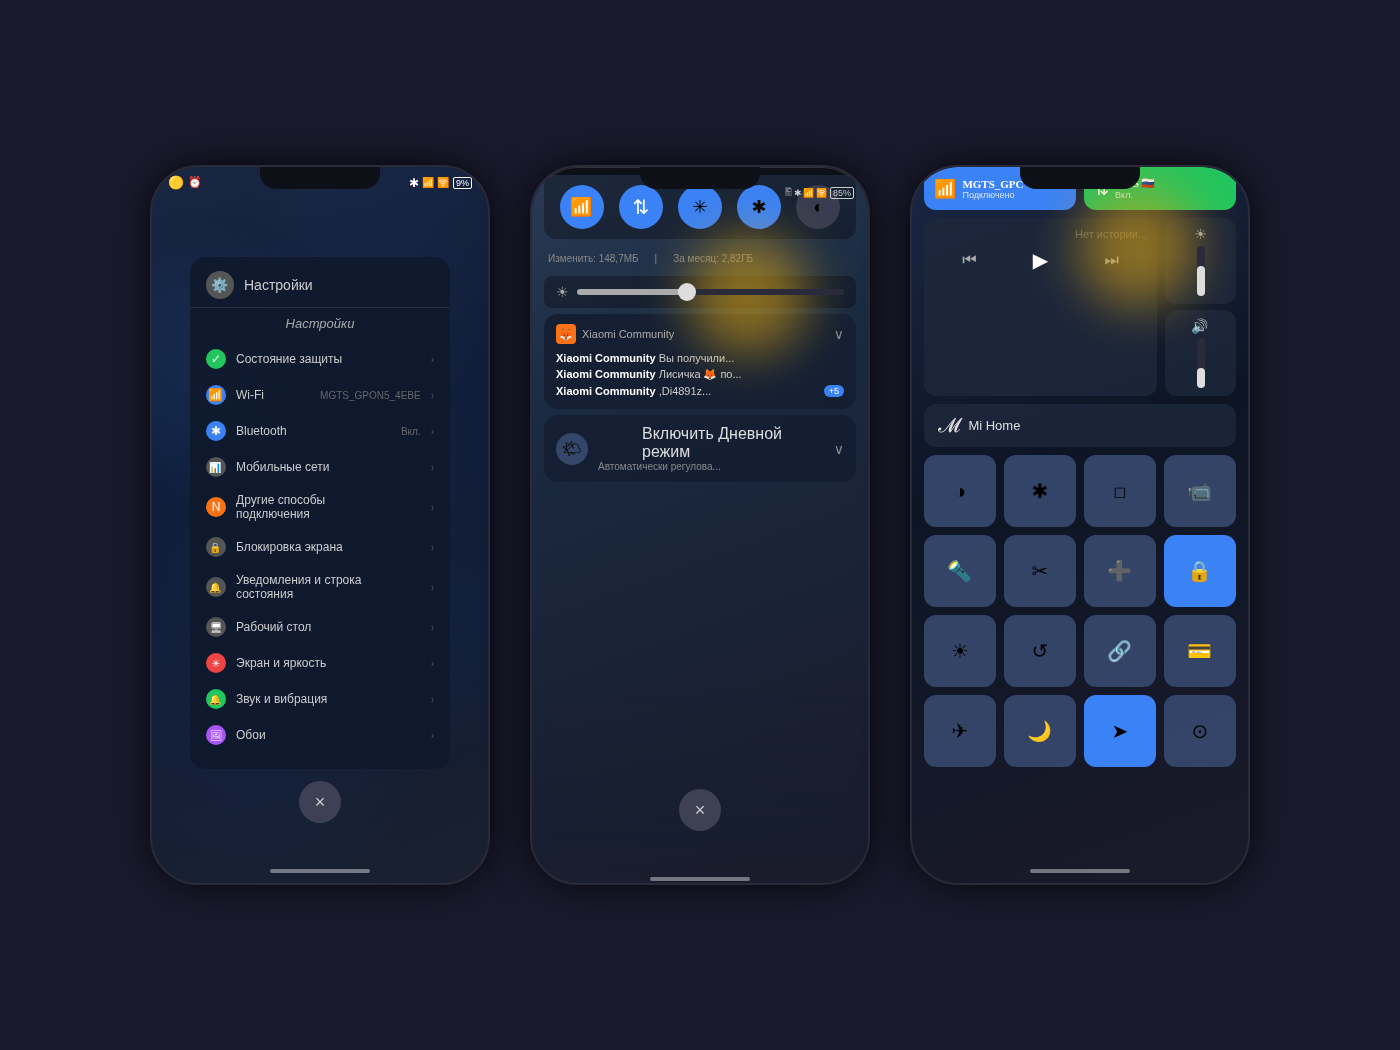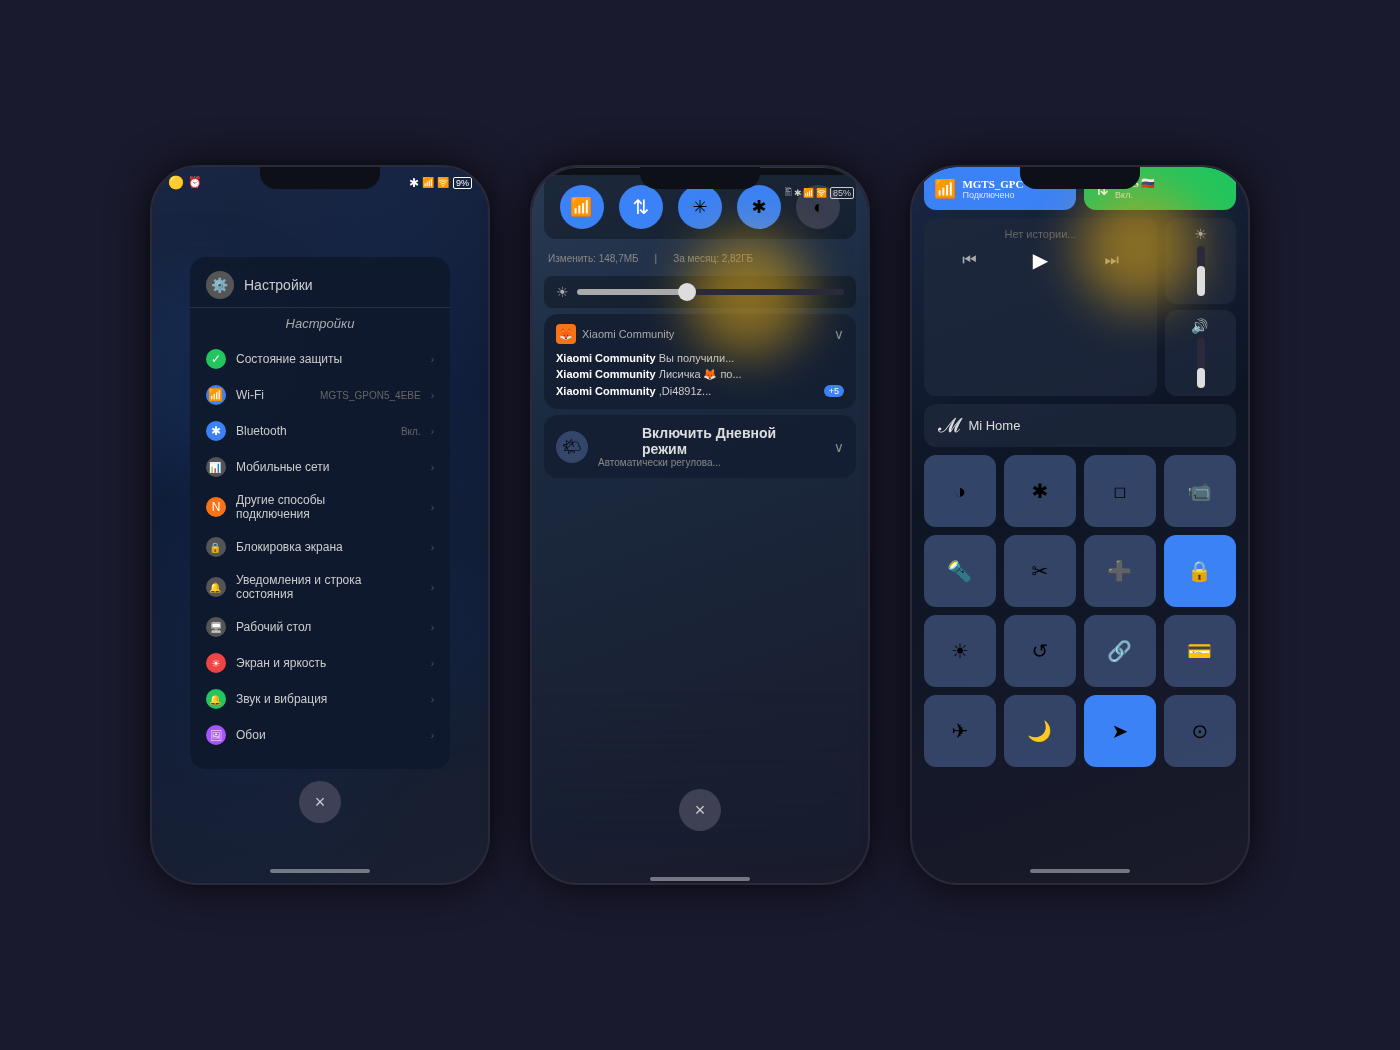--- a/index.html
+++ b/index.html
@@ -328,21 +328,21 @@
 
     .day-mode-icon {
       width: 32px; height: 32px;
       border-radius: 50%;
       background: rgba(60,80,120,0.8);
       display: flex; align-items: center; justify-content: center;
       font-size: 16px;
     }
 
     .day-mode-text { flex: 1; }
-    .day-mode-title { color: #ddd; font-size: 14px; font-weight: bold; padding-left: 44px; }
+    .day-mode-title { color: #ddd; font-size: 16px; font-weight: normal; padding-left: 44px; }
     .day-mode-sub { color: #888; font-size: 10px; }
 
     
     .phone3-bg {
       width: 100%;
       height: 100%;
       background: linear-gradient(160deg, #1a2744 0%, #0d1525 40%, #1a1a2a 100%);
       position: relative;
     }
 
@@ -389,21 +389,21 @@
     .cc-media-player {
       flex: 1.5;
       background: rgba(30,40,60,0.8);
       border-radius: 12px;
       padding: 10px;
     }
 
     .cc-media-no-history {
       color: #666;
       font-size: 11px;
-      text-align: center;
+      text-align: right;
       margin-bottom: 8px;
     }
 
     .cc-media-controls {
       display: flex;
       justify-content: space-around;
       align-items: center;
     }
 
     .cc-media-btn {

